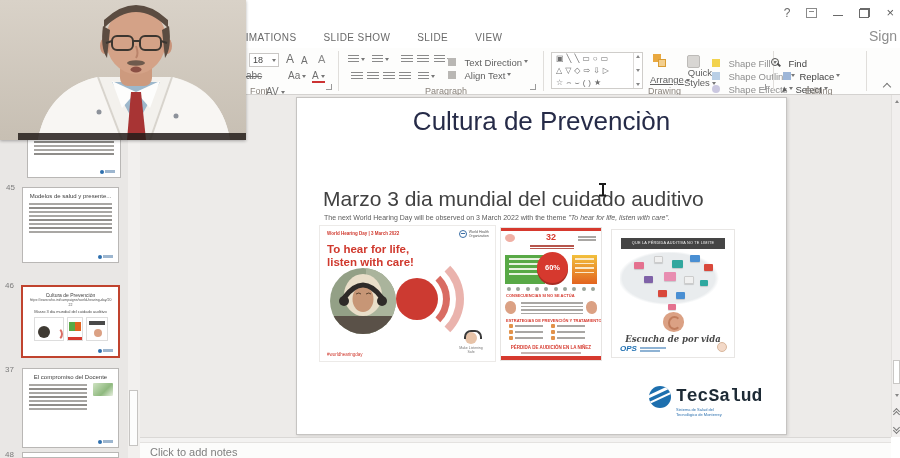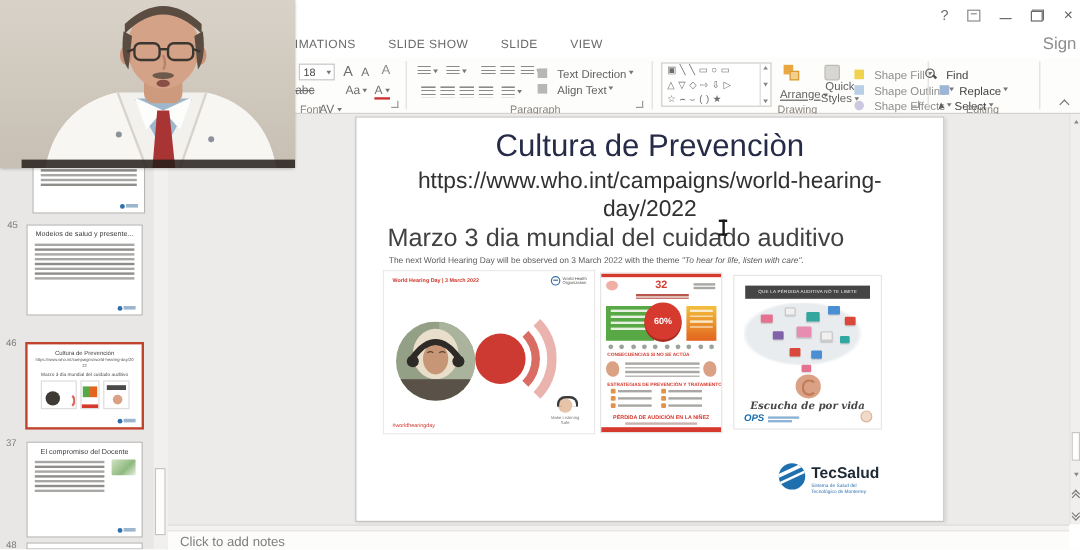--- a/index.html
+++ b/index.html
@@ -177,21 +177,21 @@
   .p3-ops .ops { font-size:8px; font-weight:800; color:#1b6db0; font-style:italic; }
   .p3-ops .ln { width:26px; height:2px; background:#8fb3d4; margin:1px 0 0 0; }
   .p3-circ { position:absolute; right:7px; bottom:5px; width:10px; height:10px; border-radius:50%;
     background:#f3d9c8; border:1px solid #d9b79c; }
 
   
   .tecsalud { position:absolute; left:352px; top:288px; display:flex; gap:5px; align-items:flex-start; }
   .ts-globe { width:22px; height:22px; border-radius:50%; background:#1d6fae; position:relative; overflow:hidden; }
   .ts-globe:before { content:""; position:absolute; left:-4px; top:4px; width:30px; height:3px; background:#fff; transform:rotate(-25deg); }
   .ts-globe:after { content:""; position:absolute; left:-4px; top:11px; width:30px; height:2px; background:#fff; transform:rotate(-25deg); }
-  .ts-name { font-family:Liberation Sans, sans-serif; font-size:13px; color:#1d2a35; font-weight:bold; }
+  .ts-name { font-family:Liberation Mono, monospace; font-size:18px; color:#1d2a35; font-weight:bold; }
   .ts-tag { font-size:4px; color:#2a6fae; line-height:5px; margin-top:1px; }
 
   
   .ibeam { position:absolute; left:301px; top:85px; width:9px; height:13px; }
   .ibeam:before { content:""; position:absolute; left:4px; top:0; width:1.5px; height:13px; background:#1a1a1a; }
   .ibeam:after { content:""; position:absolute; left:1px; top:0; width:7px; height:1.5px; background:#1a1a1a;
     box-shadow:0 11.5px 0 #1a1a1a; }
 
   
   .vscroll { position:absolute; left:891px; top:95px; width:9px; height:342px; background:#f1efee; border-left:1px solid #e2e0de; }
@@ -423,33 +423,33 @@
     <div class="thumb" style="left:22px; top:357px; width:97px; height:6px;"></div>
 
     <div class="panel-scroll">
       <div class="panel-thumb"></div>
     </div>
   </div>
 
   <div class="canvas">
     <div class="slide">
       <div class="s-title">Cultura de Prevenciòn</div>
-      <div class="s-url">
-        <span>https://www.who.int/campaigns/world-hearing-</span><br><span>day/2022</span>
-      </div>
       <div class="s-head">Marzo 3 dia mundial del cuidado auditivo</div>
       <div class="s-sub">
         <span>The next World Hearing Day will be observed on 3 March 2022 with the theme </span><span class="it">"To hear for life, listen with care".</span>
       </div>
 
       <div class="p1">
         <div class="p1-date">World Hearing Day | 3 March 2022</div>
         <div class="p1-who">
           <span class="who-globe"></span>
           <span class="org"><span>World Health</span><br><span>Organization</span></span>
+        </div>
+        <div class="p1-title">
+          <span>To hear for life,</span><br><span>listen with care!</span>
         </div>
         <div class="p1-arcwrap">
           <span class="p1-redcirc"></span>
             <span class="arc arc1"></span>
             <span class="arc arc2"></span>
         </div>
         <svg class="p1-photo" viewBox="0 0 66 66">
           <defs>
               <clipPath id="cp1">
                 <circle cx="33" cy="33" r="33"></circle>

